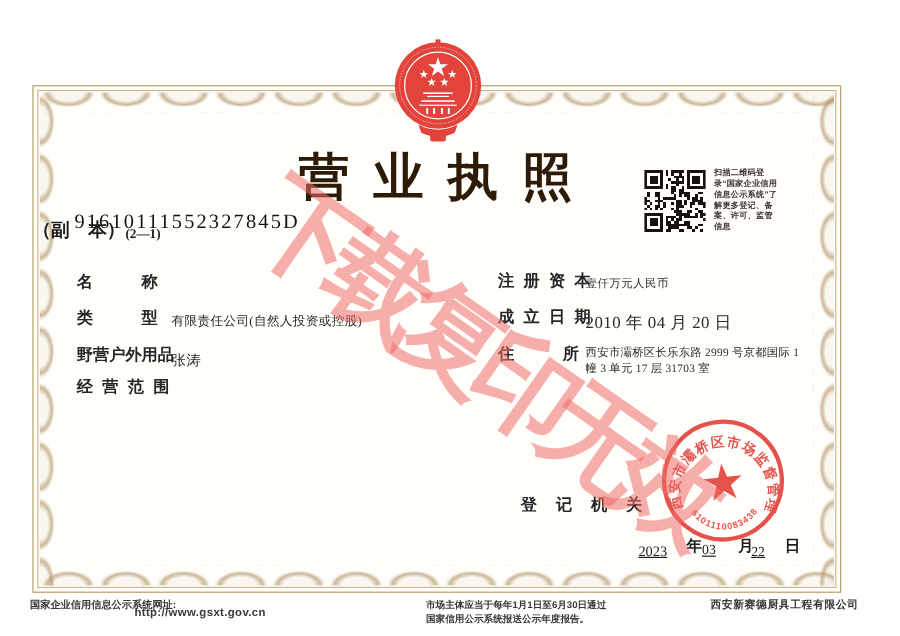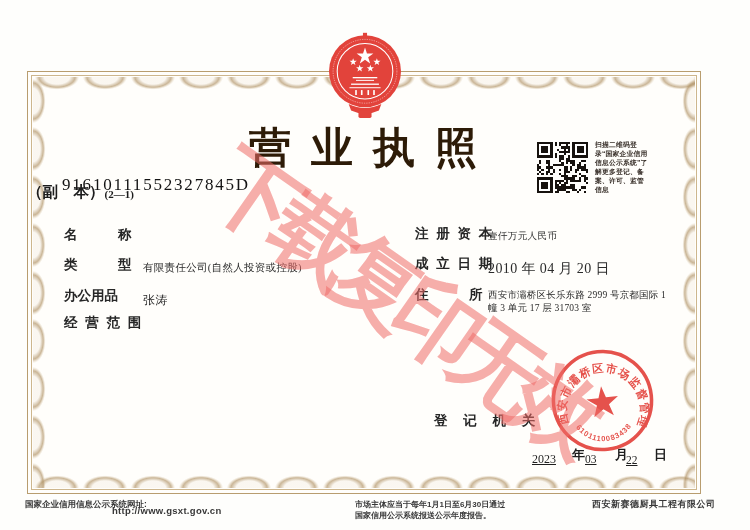--- a/index.html
+++ b/index.html
@@ -305,21 +305,21 @@
         <rect x="0" y="16" width="7" height="7" fill="#17120e"></rect>
         <rect x="1" y="17" width="5" height="5" fill="#ffffff"></rect>
         <rect x="2" y="18" width="3" height="3" fill="#17120e"></rect>
       </svg>
   </div>
   <div class="qr-caption">扫描二维码登录“国家企业信用信息公示系统”了解更多登记、备案、许可、监管信息</div>
 
   <div class="flabel l-name">名　　　称</div>
   <div class="flabel l-type">类　　　型</div>
   <div class="fvalue v-type">有限责任公司(自然人投资或控股)</div>
-  <div class="flabel l-legal">办公用品</div>
+  <div class="flabel l-legal">野营户外用品</div>
   <div class="fvalue v-legal">张涛</div>
   <div class="flabel l-scope">经 营 范 围</div>
 
   <div class="flabel l-capital">注 册 资 本</div>
   <div class="fvalue v-capital">壹仟万元人民币</div>
   <div class="flabel l-estab">成 立 日 期</div>
   <div class="fvalue v-estab">2010 年 04 月 20 日</div>
   <div class="flabel l-addr">住　　　所</div>
   <div class="fvalue v-addr">西安市灞桥区长乐东路 2999 号京都国际 1 幢 3 单元 17 层 31703 室</div>
   <div class="flabel l-registrar">登 记 机 关</div>

